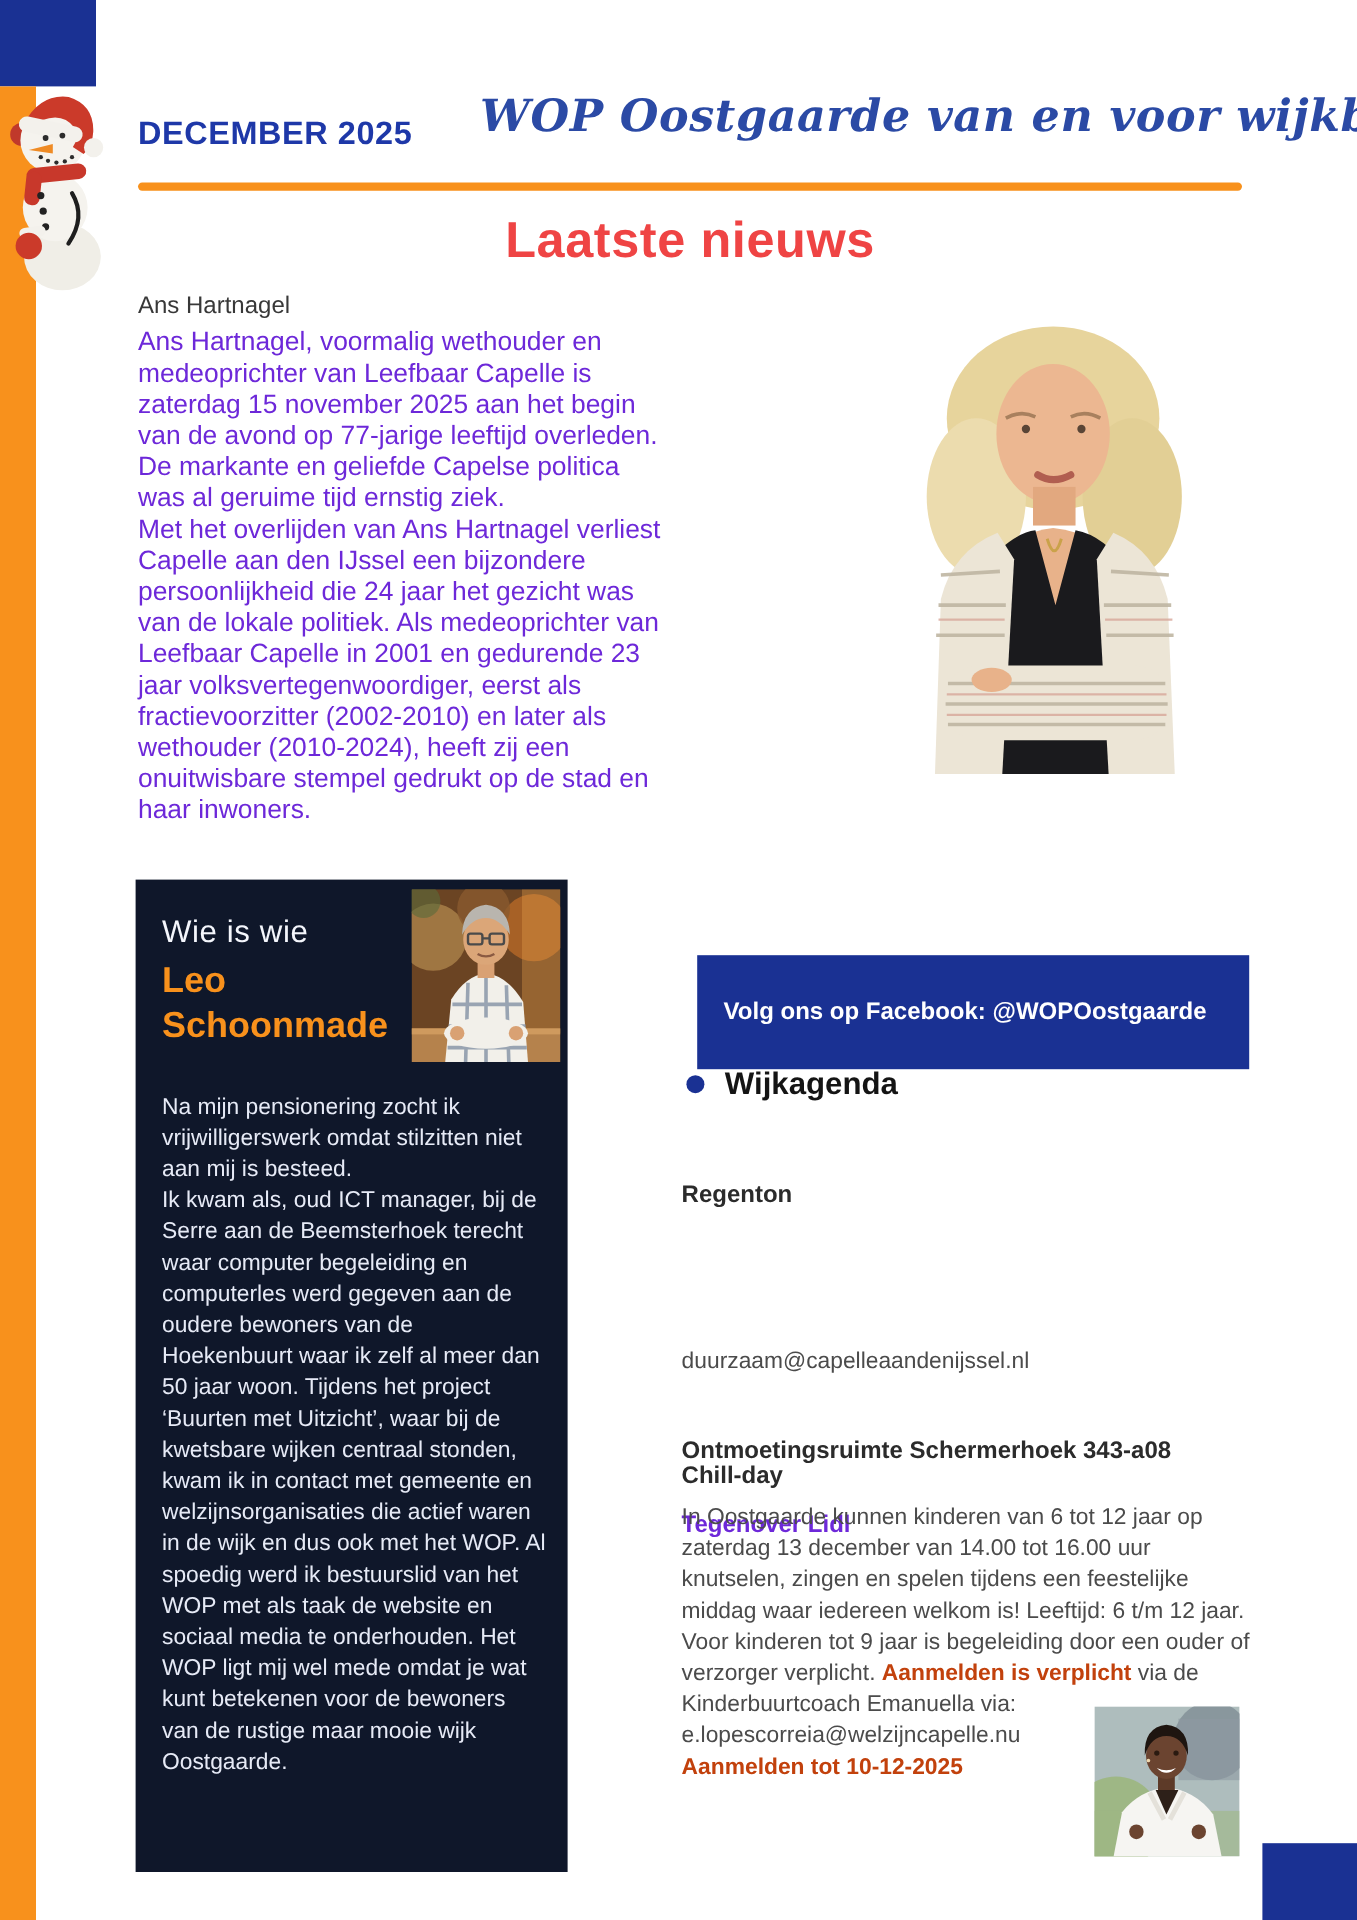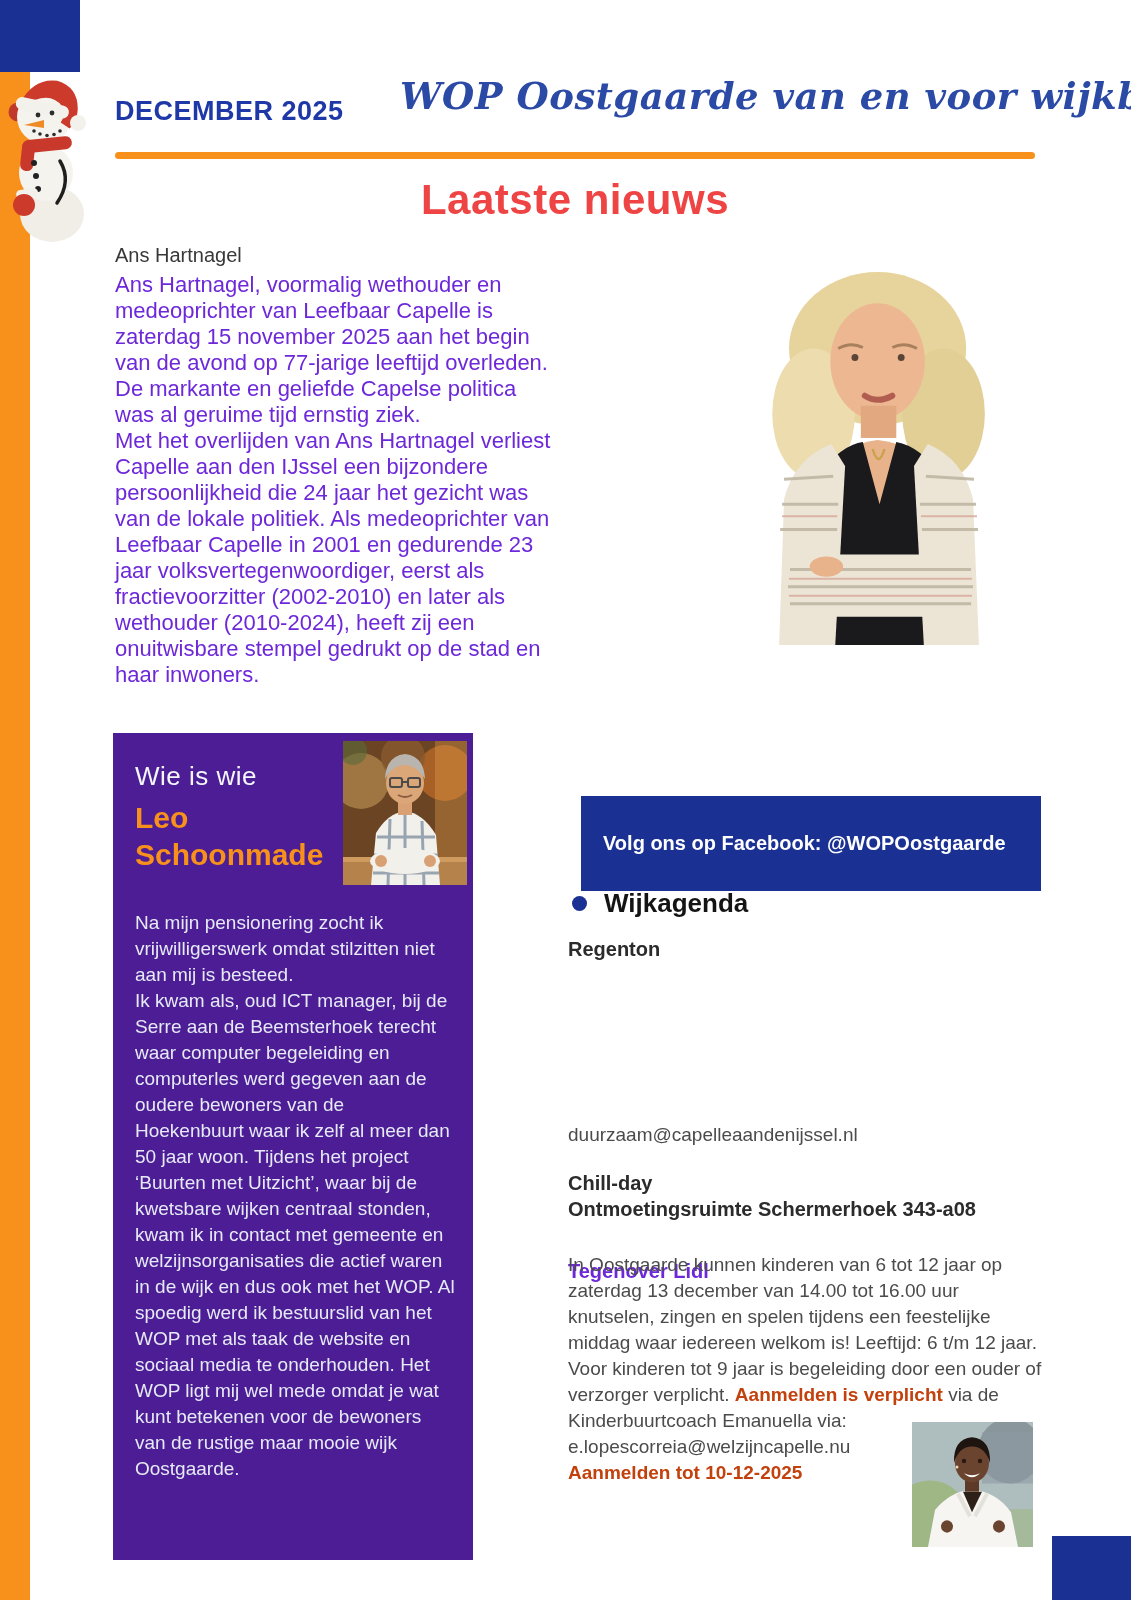--- a/index.html
+++ b/index.html
@@ -36,40 +36,40 @@
     position:absolute; left:115px; top:272px; width:438px;
     font-size:22px; line-height:26px; color:#6d28d9; white-space:pre-line;
   }
   .ans-photo { position:absolute; left:725px; top:253px; width:315px; height:392px; }
   .ans-caption {
     position:absolute; left:568px; top:652px; width:470px;
     font-size:19px; line-height:27px; color:#4b4b4b;
   }
 
   
-  .wiw-box { position:absolute; left:113px; top:733px; width:360px; height:827px; background:#4c1d95; overflow:hidden; }
+  .wiw-box { position:absolute; left:113px; top:733px; width:360px; height:827px; background:#0f172a; overflow:hidden; }
   .wiw-kicker { position:absolute; left:22px; top:28px; font-size:26px; font-weight:400; color:#f4f6fc; letter-spacing:.5px; }
   .wiw-name { position:absolute; left:22px; top:66px; width:215px; font-size:30px; line-height:37px; font-weight:800; color:#f8911c; }
   .wiw-photo { position:absolute; left:230px; top:8px; width:124px; height:144px; }
   .wiw-body {
     position:absolute; left:22px; top:177px; width:322px; height:640px;
     font-size:19px; line-height:26px; color:#e6eaf6; white-space:pre-line; overflow:hidden;
   }
 
   
   .fb-banner {
     position:absolute; left:581px; top:780px; width:460px; height:95px; background:#1a3193;
     display:flex; align-items:center; padding-left:22px; box-sizing:border-box;
     font-size:20px; font-weight:bold; color:#ffffff; cursor:pointer;margin-top:16px;
   }
   .agenda-heading { position:absolute; left:572px; top:888px; display:flex; align-items:center; }
   .agenda-bullet { width:15px; height:15px; border-radius:50%; background:#1a3193; margin-right:17px; }
   .agenda-heading .label { font-size:26px; font-weight:800; color:#141414; }
 
-  .item-title { position:absolute; left:568px; font-size:20px; font-weight:bold; color:#2b2b2b; }
+  .item-title { position:absolute; left:568px; font-size:20px; font-weight:bold; color:#2b2b2b;margin-top:47px; }
   .t-regenton { top:938px; }
   .regenton-body { position:absolute; left:568px; top:966px; width:470px; font-size:19px; line-height:26px; color:#4b4b4b; }
   .regenton-email { position:absolute; left:568px; top:1122px; width:470px; font-size:19px; line-height:26px; color:#4b4b4b; }
 
   .t-chill { top:1172px; }
   .chill-sub1 { position:absolute; left:568px; top:1198px; font-size:20px; font-weight:bold; color:#2b2b2b; }
   .chill-sub2 { position:absolute; left:568px; top:1224px; font-size:20px; font-weight:bold; color:#6d28d9;margin-top:36px; }
   .chill-body { position:absolute; left:568px; top:1252px; width:478px; font-size:19px; line-height:26px; color:#4b4b4b; }
   .chill-body b { color:#c2410c; }
   .emanuella-photo { position:absolute; left:912px; top:1422px; width:121px; height:125px; }

